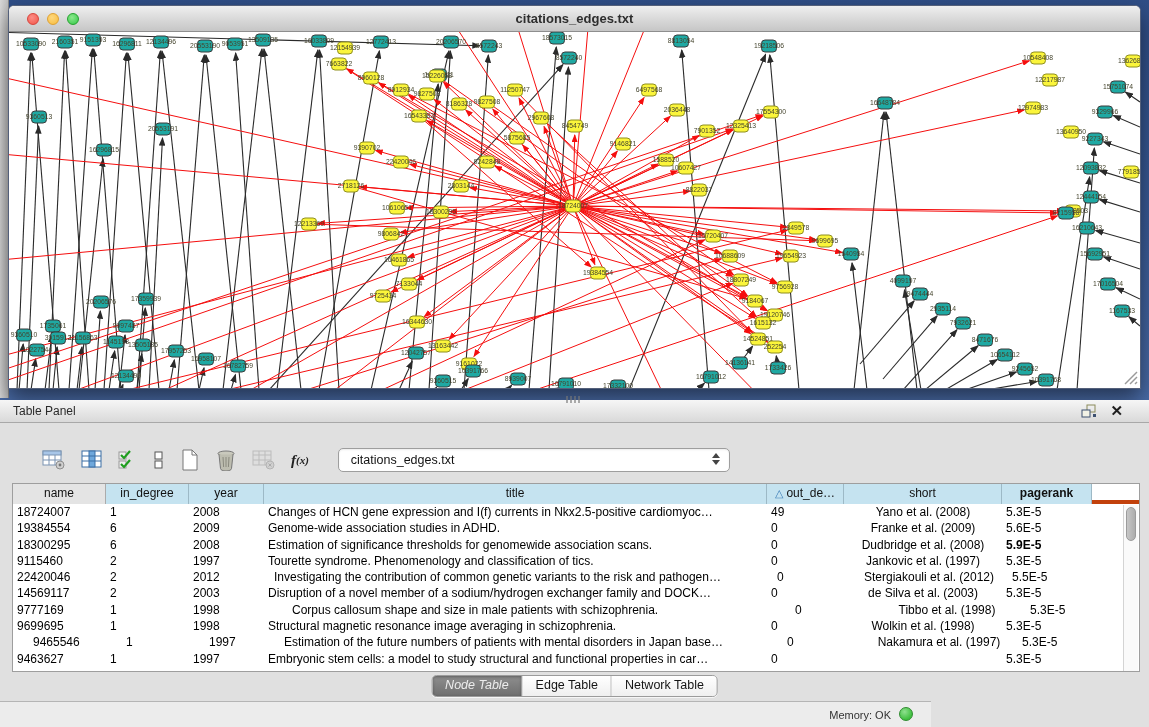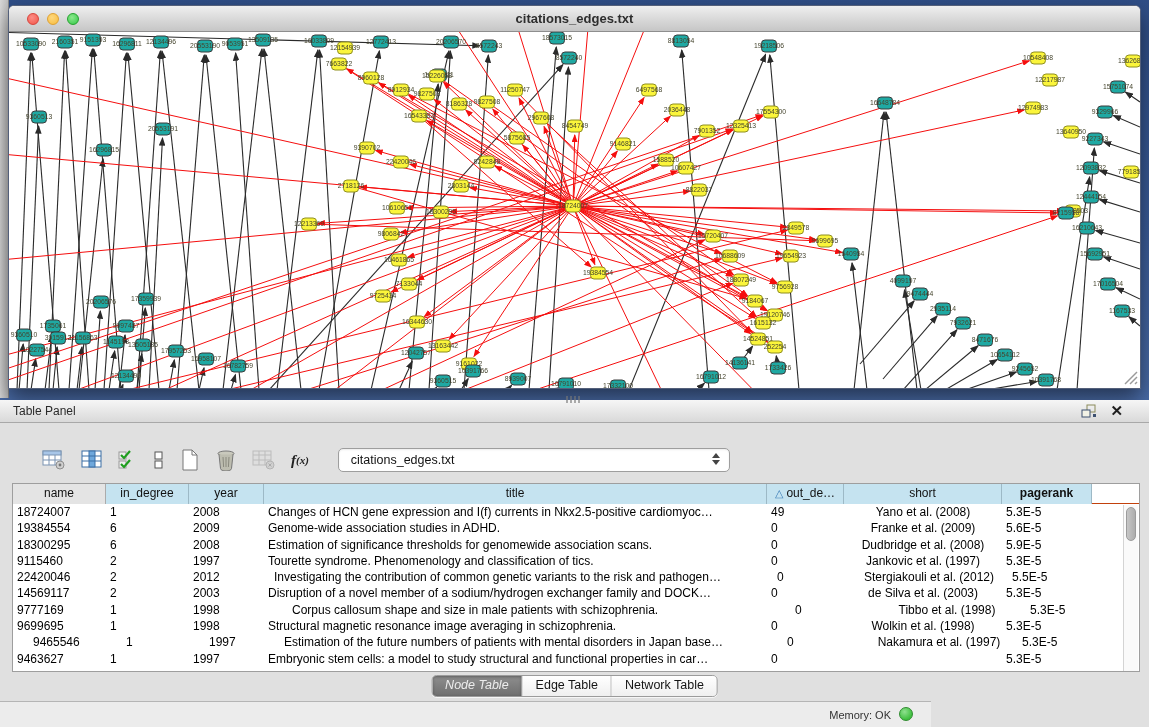--- a/index.html
+++ b/index.html
@@ -40,21 +40,21 @@
   .combo { position:relative; margin-left:14px; width:392px; height:24px; background:#FFF;
     border:1px solid #9E9E9E; border-radius:5px; box-shadow:inset 0 1px 2px rgba(0,0,0,.08); cursor:pointer; }
   .combo .val { position:absolute; left:12px; top:4px; font-size:12.5px; color:#111; }
   .combo .arrows { position:absolute; right:9px; top:4px; display:flex; flex-direction:column; gap:2px; }
   .combo .arrows i { width:0; height:0; border-left:4px solid transparent; border-right:4px solid transparent; }
   .combo .arrows .up { border-bottom:5px solid #444; }
   .combo .arrows .dn { border-top:5px solid #444; }
   
   .tbl-wrap { position:absolute; left:12px; top:83px; width:1128px; height:189px;
     background:#FFF; border:1px solid #9E9E9E; overflow:hidden; }
-  .tbl-head { display:flex; height:20px; border-bottom:1px solid #c2410c; }
+  .tbl-head { display:flex; height:20px; border-bottom:4px solid #c2410c; }
   .th { flex:none; height:20px; font-size:12px; color:#111; text-align:center; line-height:19px;
     background:#C5E3F0; border-right:1px solid #9DB9C6; overflow:hidden; white-space:nowrap; cursor:pointer; }
   .th.gray { background:#E4E4E4; border-right:1px solid #ABABAB; }
   .th .sort { color:#3E7FB8; margin-right:3px; font-size:11px; }
   .tr { display:flex; height:16.3px; }
   .td { flex:none; font-size:12px; color:#000; line-height:16px; padding:0 4px;
     overflow:hidden; white-space:nowrap; }
   .td.center { text-align:center; }
   .vscroll { position:absolute; right:1px; top:21px; width:15px; height:166px;
     background:#FAFAFA; border-left:1px solid #D4D4D4; }
@@ -644,21 +644,21 @@
           <div class="td center" style="width: 158px;">Franke et al. (2009)</div>
           <div class="td" style="width: 90px;">5.6E-5</div>
         </div>
         <div class="tr">
           <div class="td" style="width: 93px;">18300295</div>
           <div class="td" style="width: 83px;">6</div>
           <div class="td" style="width: 75px;">2008</div>
           <div class="td" style="width: 503px;">Estimation of significance thresholds for genomewide association scans.</div>
           <div class="td" style="width: 77px;">0</div>
           <div class="td center" style="width: 158px;">Dudbridge et al. (2008)</div>
-          <div class="td" style="width: 90px;">5.9E-5</div>
+          <div class="td" style="width: 90px; font-weight: bold;">5.9E-5</div>
         </div>
         <div class="tr">
           <div class="td" style="width: 93px;">9115460</div>
           <div class="td" style="width: 83px;">2</div>
           <div class="td" style="width: 75px;">1997</div>
           <div class="td" style="width: 503px;">Tourette syndrome. Phenomenology and classification of tics.</div>
           <div class="td" style="width: 77px;">0</div>
           <div class="td center" style="width: 158px;">Jankovic et al. (1997)</div>
           <div class="td" style="width: 90px;">5.3E-5</div>
         </div>

